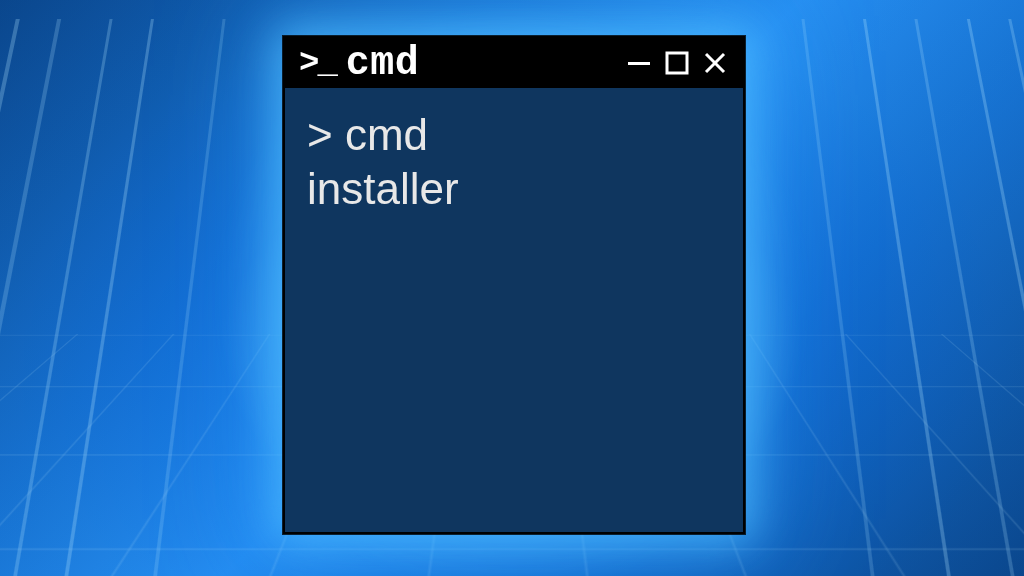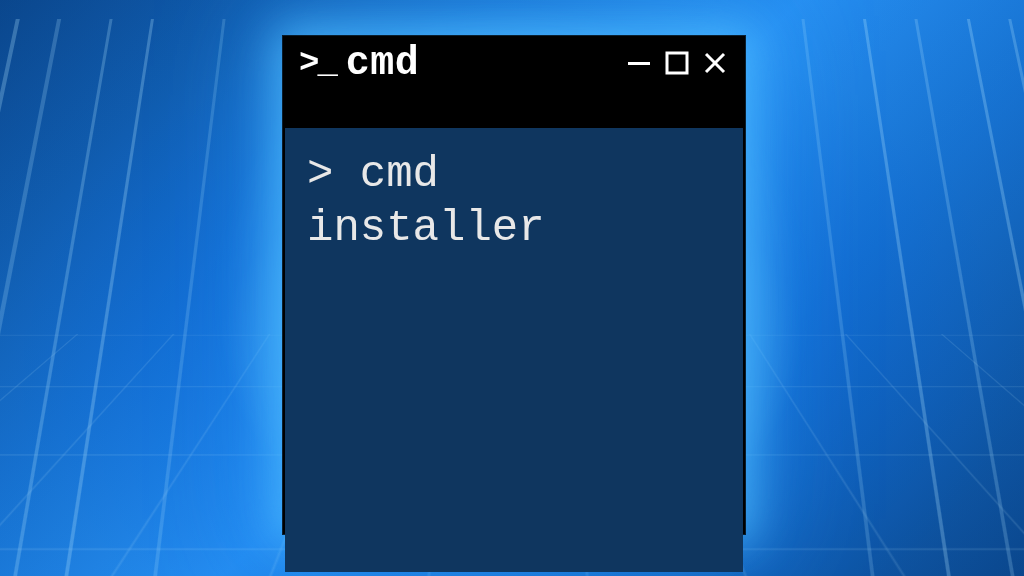--- a/index.html
+++ b/index.html
@@ -129,27 +129,26 @@
       cursor: pointer;
     }
 
     .win-btn svg { display: block; }
 
     .terminal-body {
       background: #0f365f;
       height: calc(100% - 50px);
       padding: 20px 22px;
       color: #e8e8e8;
-      font-family: Liberation Mono, monospace;
+      font-family: Liberation Sans, sans-serif;
       font-size: 44px;
       line-height: 1.22;
       letter-spacing: 0px;
       white-space: pre-wrap;
       word-break: break-word;
-      margin-top: 40px;
     }
 
     .prompt-symbol {
       color: #e8e8e8;
     }
   </style>
 </head>
 <body>
 
 <div class="background">

